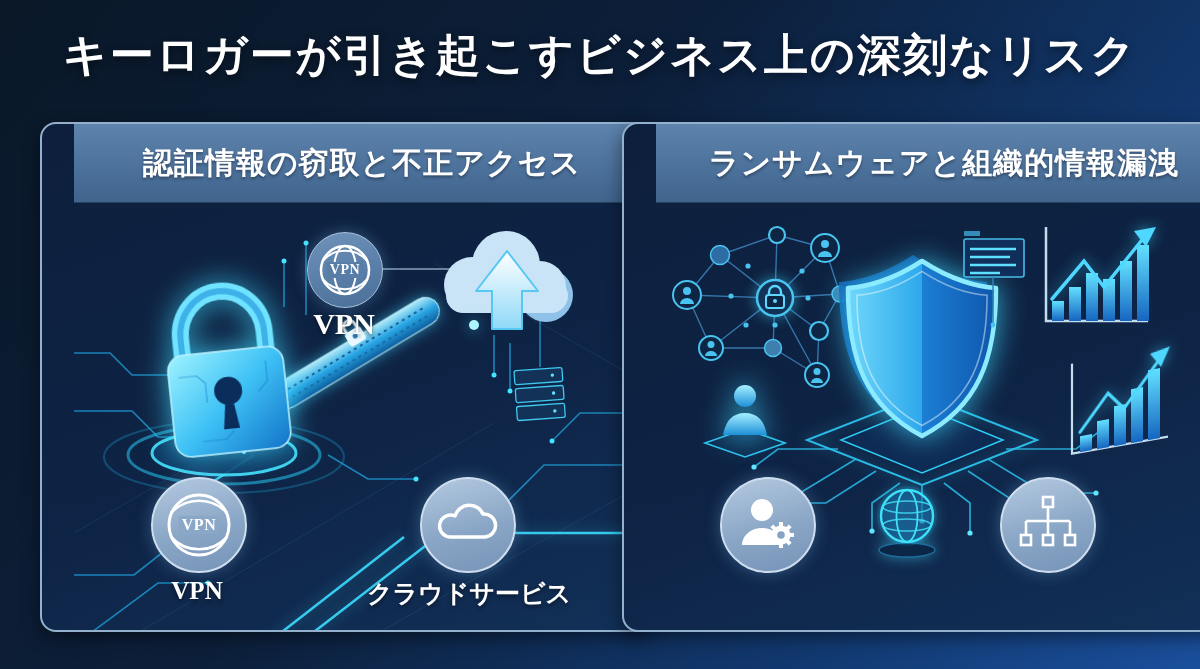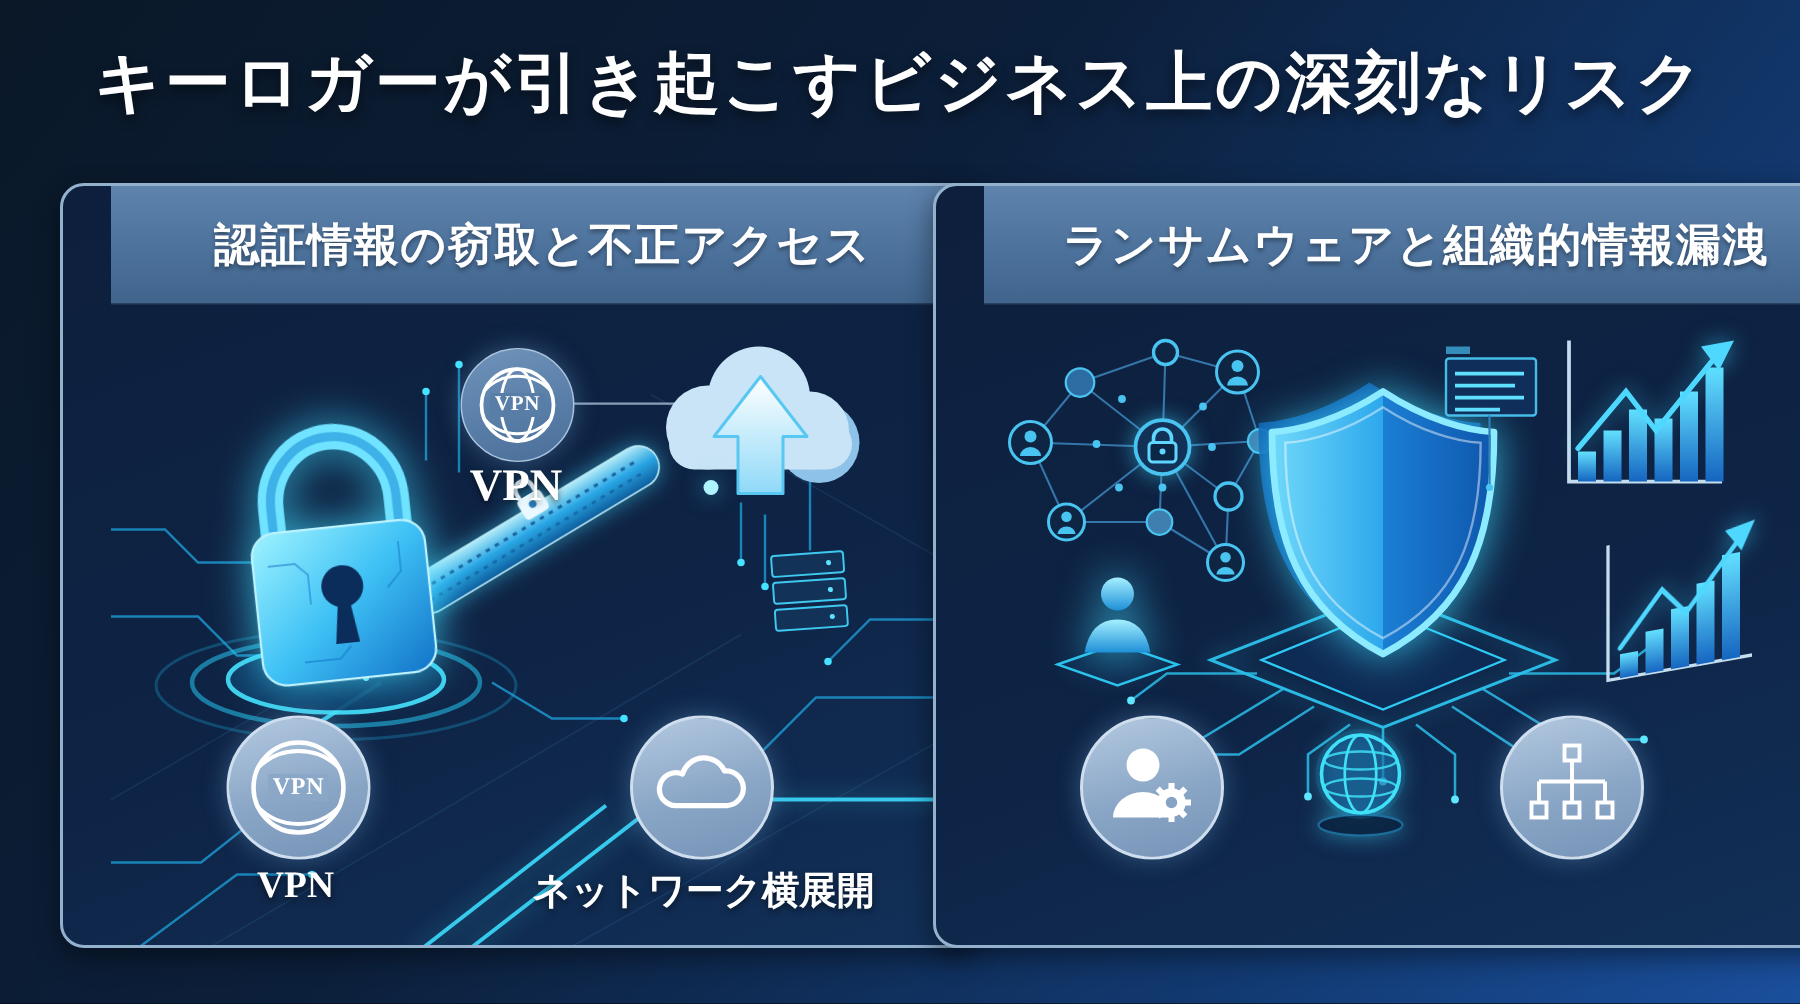--- a/index.html
+++ b/index.html
@@ -214,21 +214,21 @@
           </svg>
           <span class="vpn-pill big">VPN</span>
         </div>
         <div class="badge-label" style="left:123px;top:374px;">VPN</div>
 
         <div class="badge" style="left:346px;top:274px;">
           <svg width="92" height="92" viewBox="0 0 92 92">
             <path d="M30,58 a11,11 0 1 1 3,-21 a15,15 0 0 1 28,-2 a10.5,10.5 0 1 1 2,23 z" stroke="#fff" stroke-width="3.5" fill="none" stroke-linejoin="round"></path>
           </svg>
         </div>
-        <div class="badge-label" style="left:395px;top:374px;">ネットワーク横展開</div>
+        <div class="badge-label" style="left:395px;top:374px;">クラウドサービス</div>
       </div>
     </section>
 
     <section class="panel right">
       <header class="panel-header">
         <span>ランサムウェアと組織的情報漏洩</span>
       </header>
       <div class="panel-body">
         <svg class="art" viewBox="0 0 554 432">
 

